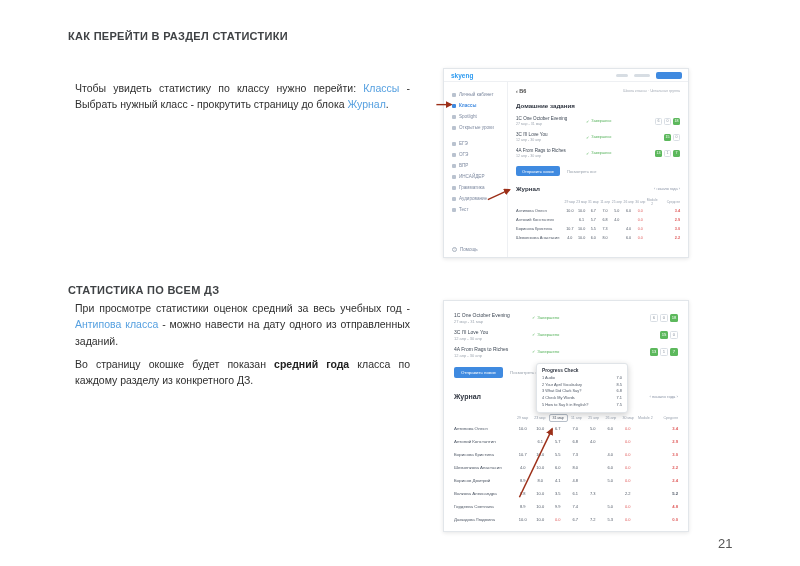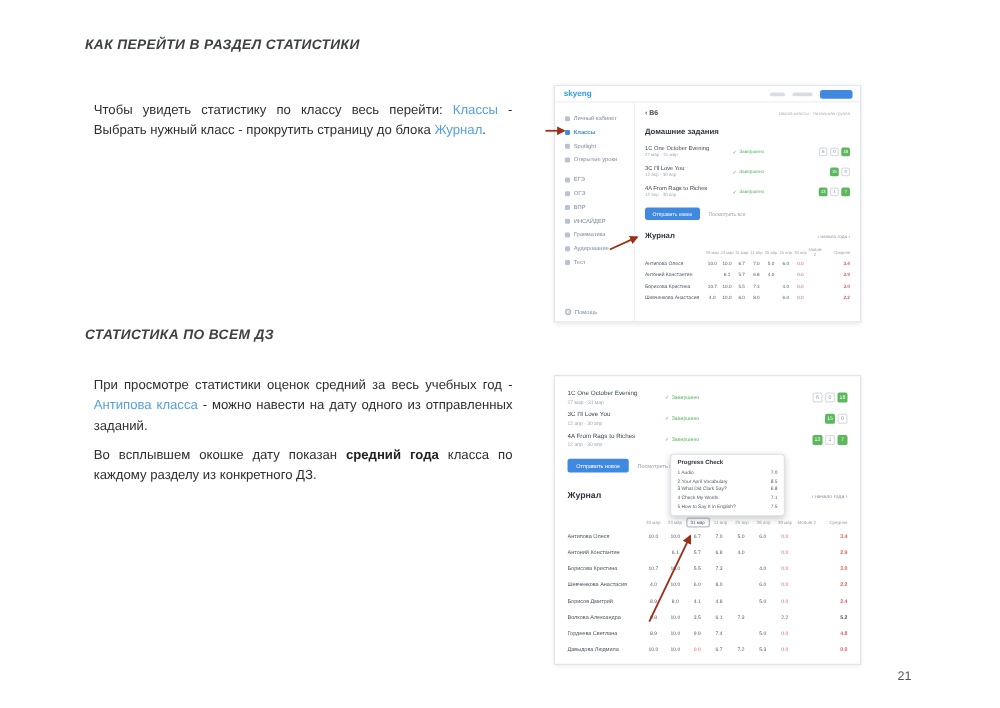--- a/index.html
+++ b/index.html
@@ -1,30 +1,30 @@
 <!DOCTYPE html>
 <html><head>
 <meta charset="utf-8">
 <style>
   * { margin:0; padding:0; box-sizing:border-box; }
   html,body { background:#fff; }
   body {
     width:800px; height:566px; position:relative; overflow:hidden;
     font-family:"Liberation Sans", sans-serif; color:#333;
   }
-  .doc-heading { position:absolute; font-size:11px; font-weight:bold; color:#3f4245; letter-spacing:.3px;font-style:italic; }
+  .doc-heading { position:absolute; font-size:11px; font-weight:bold; color:#3f4245; letter-spacing:.3px; }
   #h1 { left:68px; top:30px; }
-  #h2 { left:68px; top:262px; }
+  #h2 { left:68px; top:284px; }
   .para { position:absolute; left:75px; width:335px; font-size:10.5px; line-height:1.55; text-align:justify; color:#2f2f2f; }
   #p1 { top:80px; }
   #p2 { top:300px; }
   #p3 { top:356px; }
   .blue { color:#56a0e0; }
   .boldtxt { font-weight:bold; color:#222; }
-  .pagenum { position:absolute; left:718px; top:536px; font-size:10px; color:#555; }
+  .pagenum { position:absolute; left:718px; top:536px; font-size:13px; color:#555; }
 
   
   .shot { position:absolute; background:#fff; border:1px solid #e2e6ea; box-shadow:0 1px 4px rgba(0,0,0,.10); }
   #shot1 { left:443px; top:68px; width:246px; height:190px; }
   #shot2 { left:443px; top:300px; width:246px; height:232px; }
   .arrowsvg { position:absolute; left:0; top:0; width:100%; height:100%; overflow:visible; pointer-events:none; z-index:9; }
 
   
   .s1-topbar { position:absolute; top:0; left:0; right:0; height:13px; border-bottom:1px solid #eef0f3; background:#fff; }
   .s1-logo { position:absolute; left:7px; top:3px; font-size:6.5px; font-weight:bold; color:#2f9bf0; }
@@ -110,27 +110,27 @@
   .tt-row { display:flex; justify-content:space-between; font-size:3.9px; color:#4f5866; line-height:1.7; }
   .tt-val { margin-left:4px; }
 </style>
 </head>
 <body>
 
 <div id="page">
 
   <div class="doc-heading" id="h1">КАК ПЕРЕЙТИ В РАЗДЕЛ СТАТИСТИКИ</div>
 
-  <p class="para" id="p1"><span>Чтобы увидеть статистику по классу весь перейти: </span><span class="blue">Классы</span><span> - Выбрать нужный класс - прокрутить страницу до блока </span><span class="blue">Журнал</span><span>.</span></p>
+  <p class="para" id="p1"><span>Чтобы увидеть статистику по классу нужно перейти: </span><span class="blue">Классы</span><span> - Выбрать нужный класс - прокрутить страницу до блока </span><span class="blue">Журнал</span><span>.</span></p>
 
   <div class="doc-heading" id="h2">СТАТИСТИКА ПО ВСЕМ ДЗ</div>
 
   <p class="para" id="p2"><span>При просмотре статистики оценок средний за весь учебных год - </span><span class="blue">Антипова класса</span><span> - можно навести на дату одного из отправленных заданий.</span></p>
 
-  <p class="para" id="p3"><span>Во всплывшем окошке дату показан </span><span class="boldtxt">средний года</span><span> класса по каждому разделу из конкретного ДЗ.</span></p>
+  <p class="para" id="p3"><span>Во страницу окошке будет показан </span><span class="boldtxt">средний года</span><span> класса по каждому разделу из конкретного ДЗ.</span></p>
 
   <div class="shot" id="shot1">
     <div class="s1-topbar">
       <span class="s1-logo">skyeng</span>
       <span class="s1-chip chip2"></span>
       <span class="s1-chip chip1"></span>
       <span class="s1-topbtn"></span>
     </div>
     <div class="s1-sidebar" id="sb1">
         <div class="sb-item">

